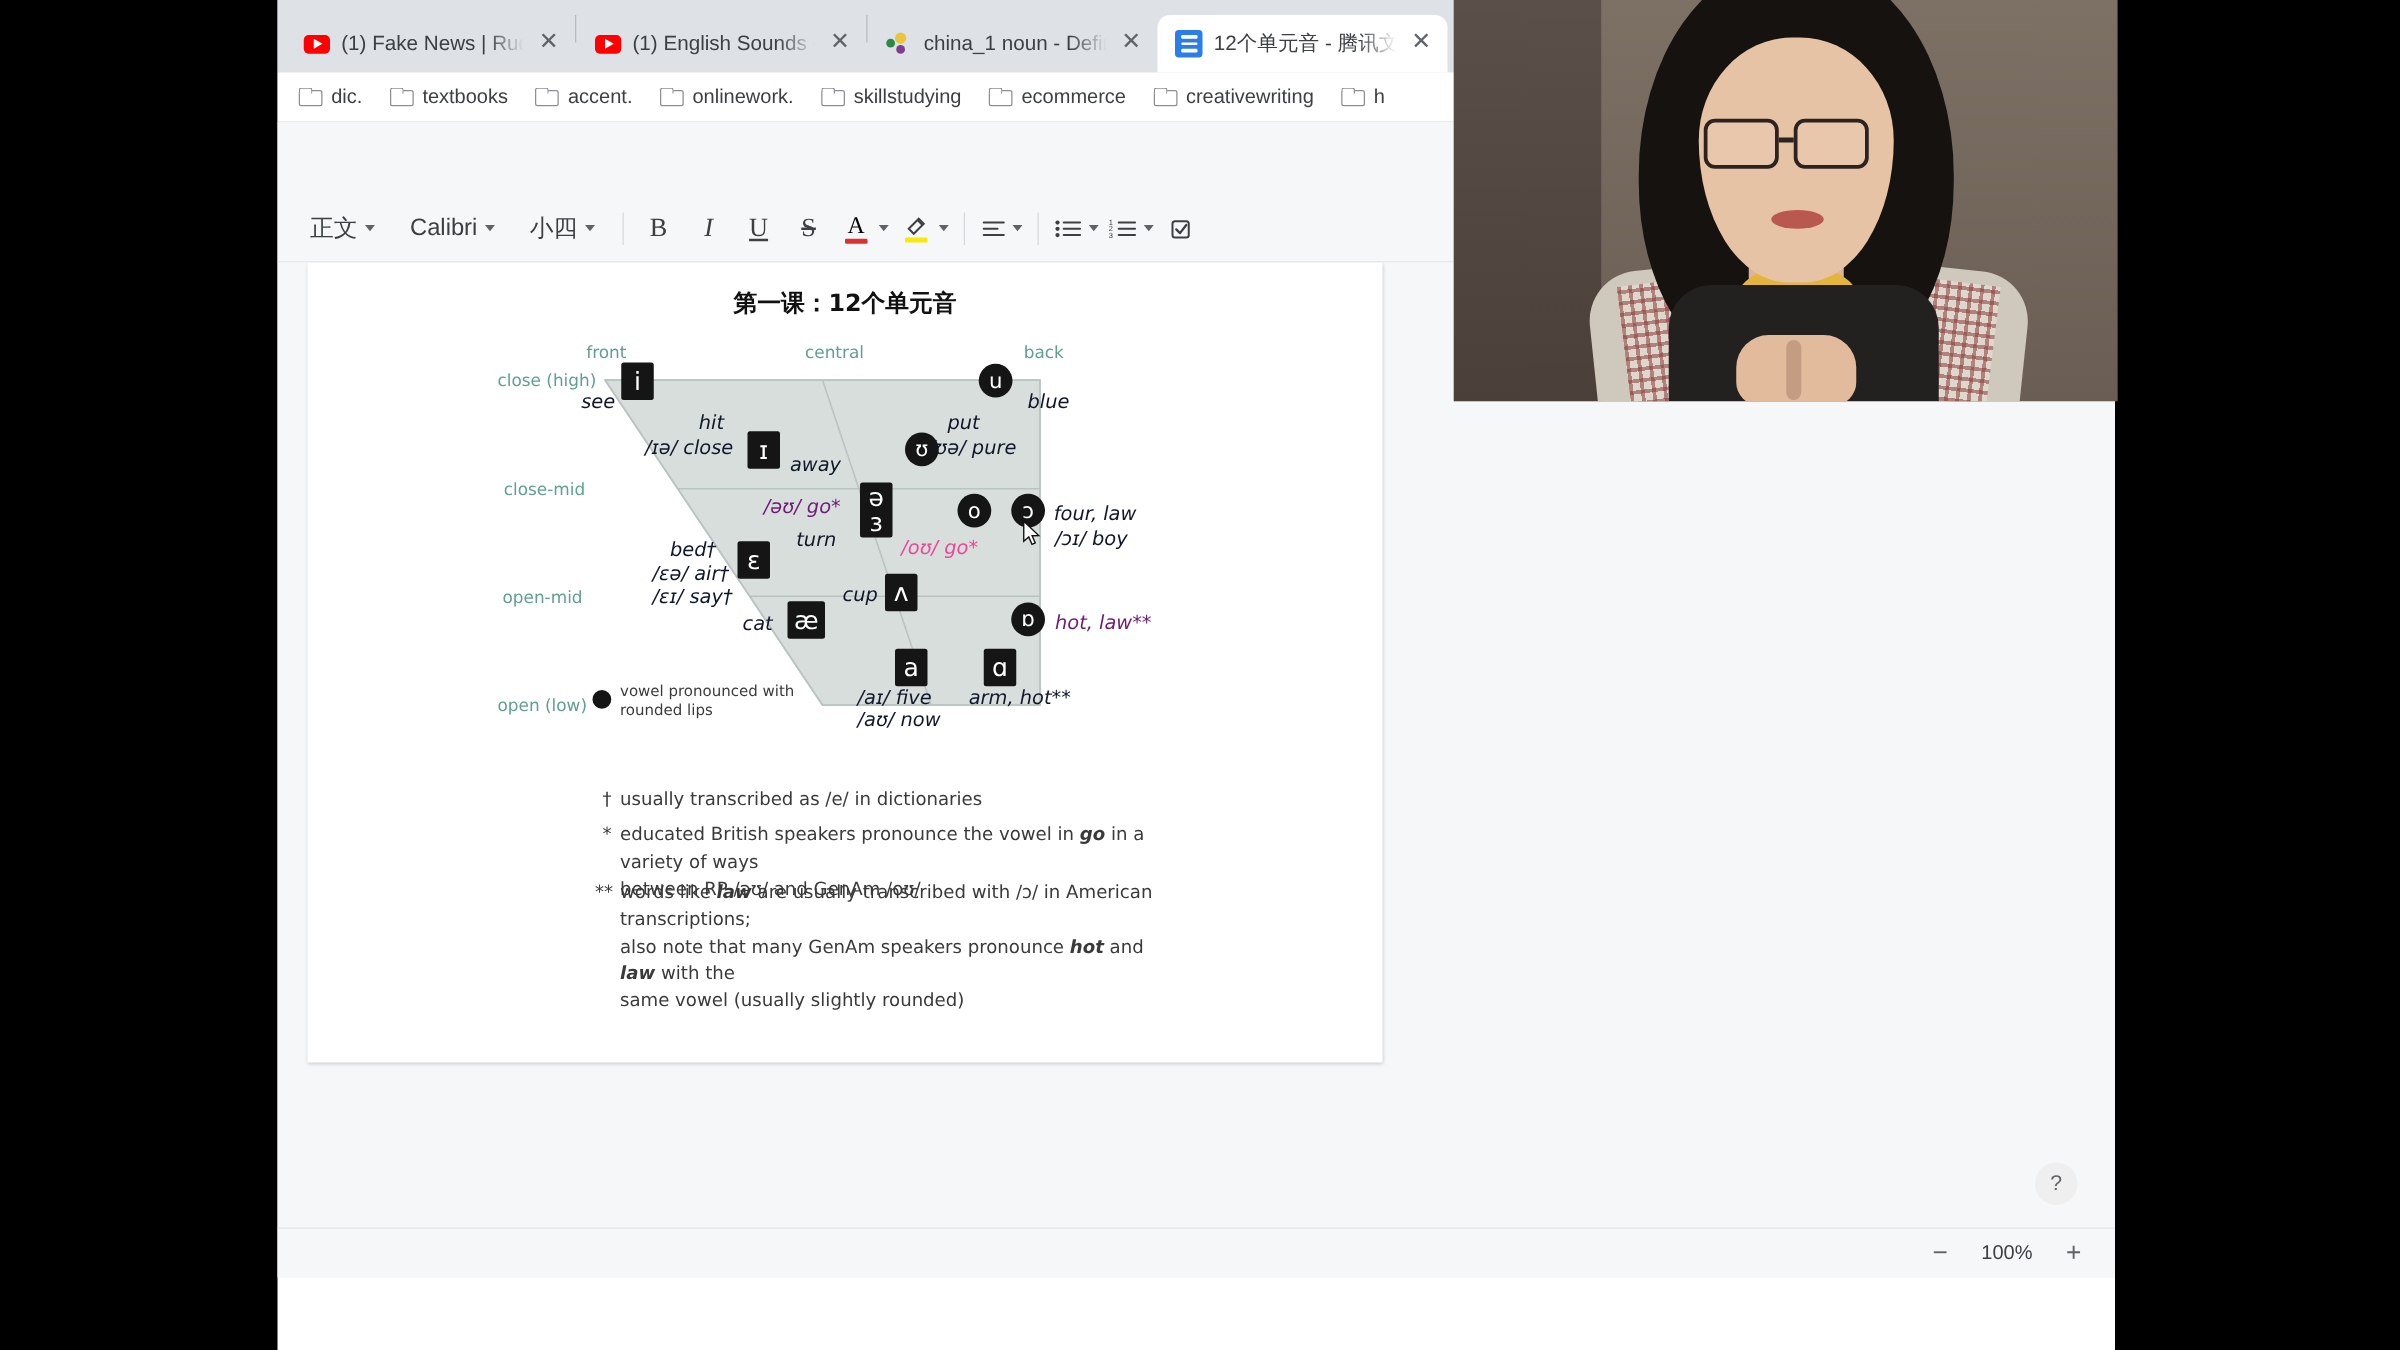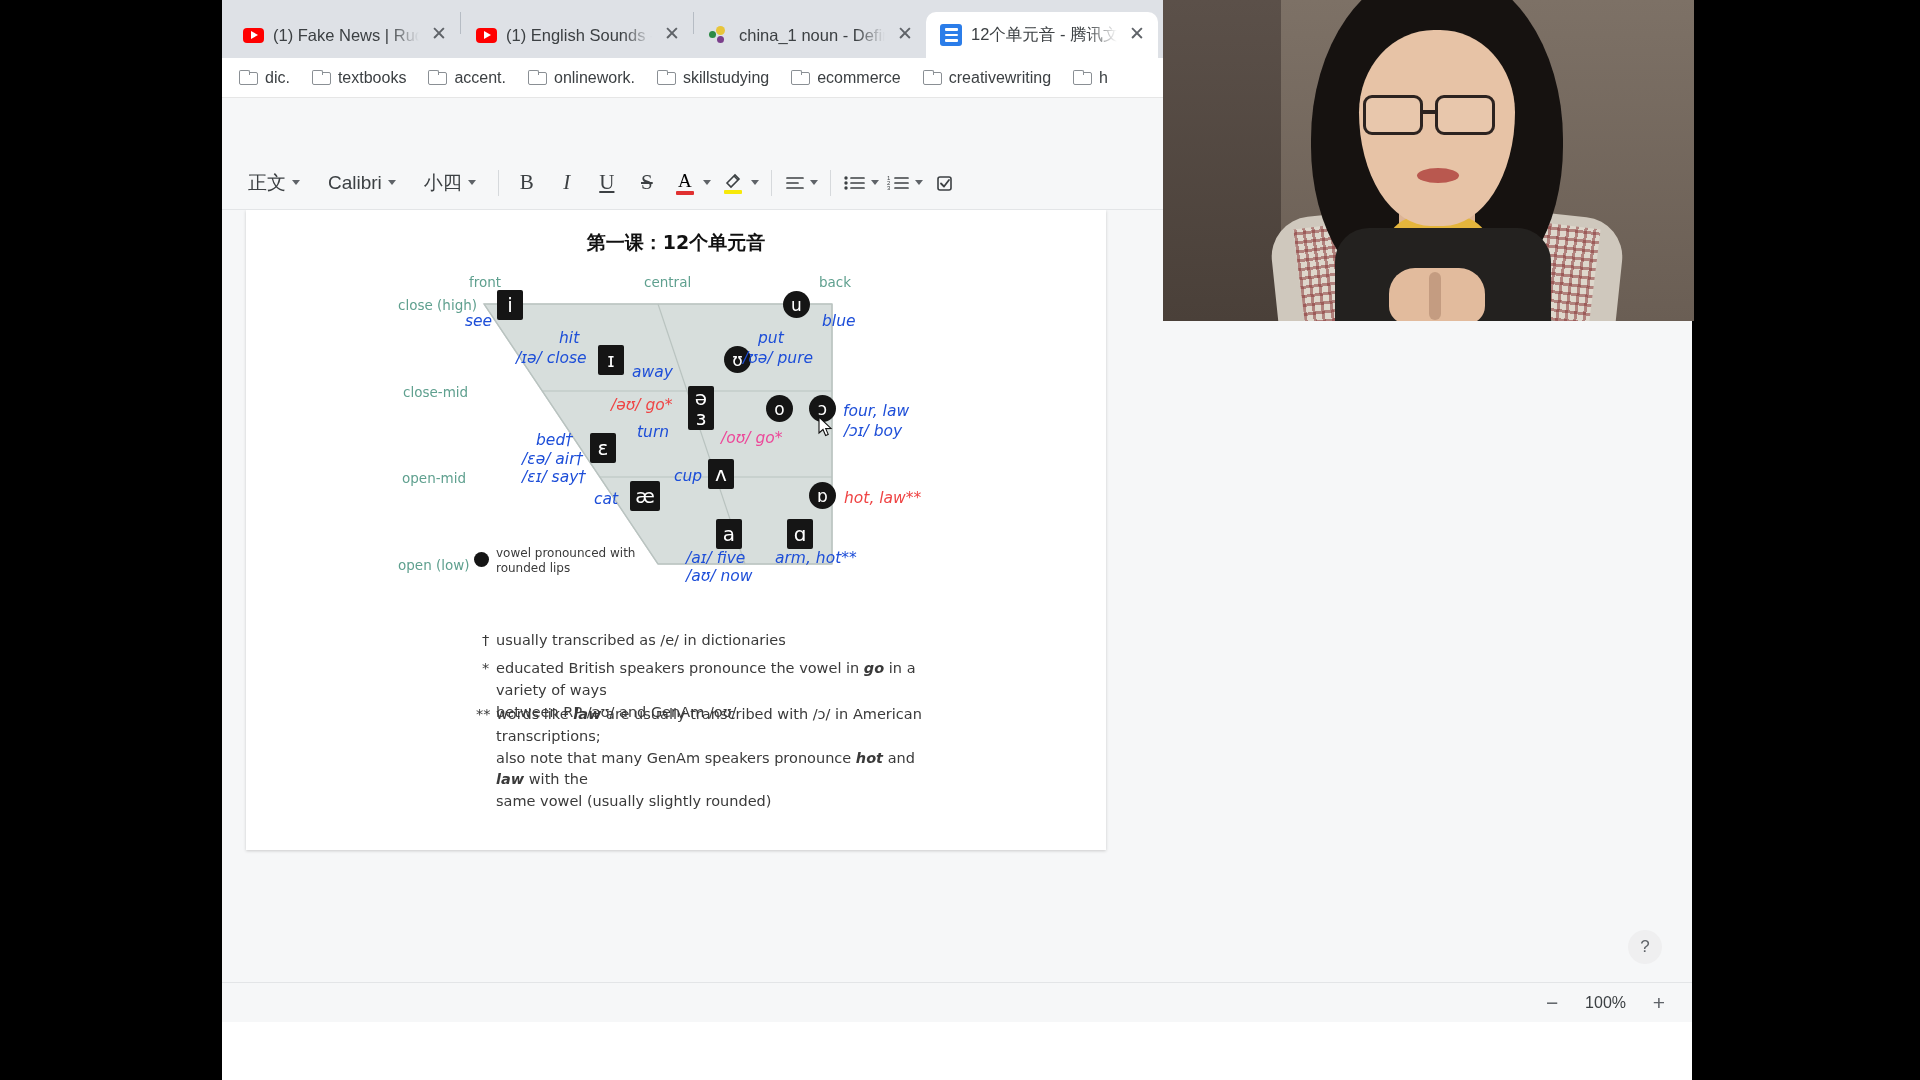--- a/index.html
+++ b/index.html
@@ -145,23 +145,23 @@
   .ipa.wide { width: 30px; }
   .ipa.tall { height: 44px; flex-direction: column; line-height: 20px; }
   .circ {
     position: absolute; width: 27px; height: 27px; border-radius: 50%;
     background: #151515; color: #fff;
     font-family: "DejaVu Sans", sans-serif; font-size: 17px;
     display: flex; align-items: center; justify-content: center;
   }
   .word {
     position: absolute; font-family: "DejaVu Sans", sans-serif;
-    font-style: italic; font-size: 15.5px; color: #1d4ed8; white-space: nowrap;
-  }
-  .word.red { color: #ef4444; }
+    font-style: italic; font-size: 15.5px; color: #0f172a; white-space: nowrap;
+  }
+  .word.red { color: #701a75; }
   .word.blue { color: #ec4899; }
   .legend-dot { position: absolute; width: 15px; height: 15px; border-radius: 50%; background: #151515; }
   .legend-txt {
     position: absolute; font-family: "DejaVu Sans", sans-serif;
     font-size: 12px; color: #3a3a3a; line-height: 1.25; white-space: pre-line;
   }
   .note {
     position: absolute; font-family: "DejaVu Sans", sans-serif;
     font-size: 14.5px; color: #3a3a3a; line-height: 1.5;
   }

